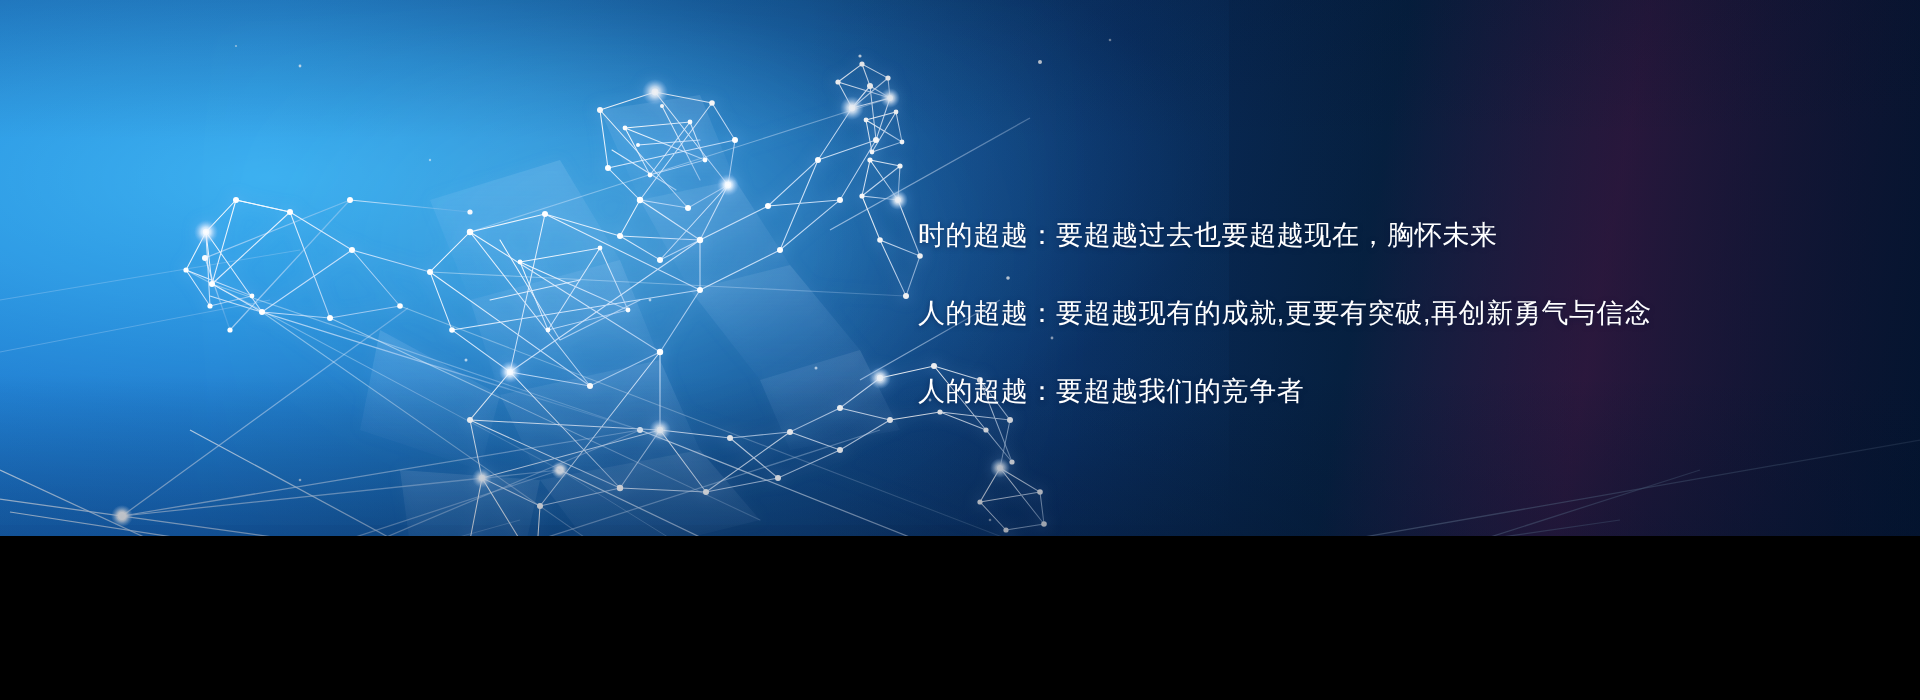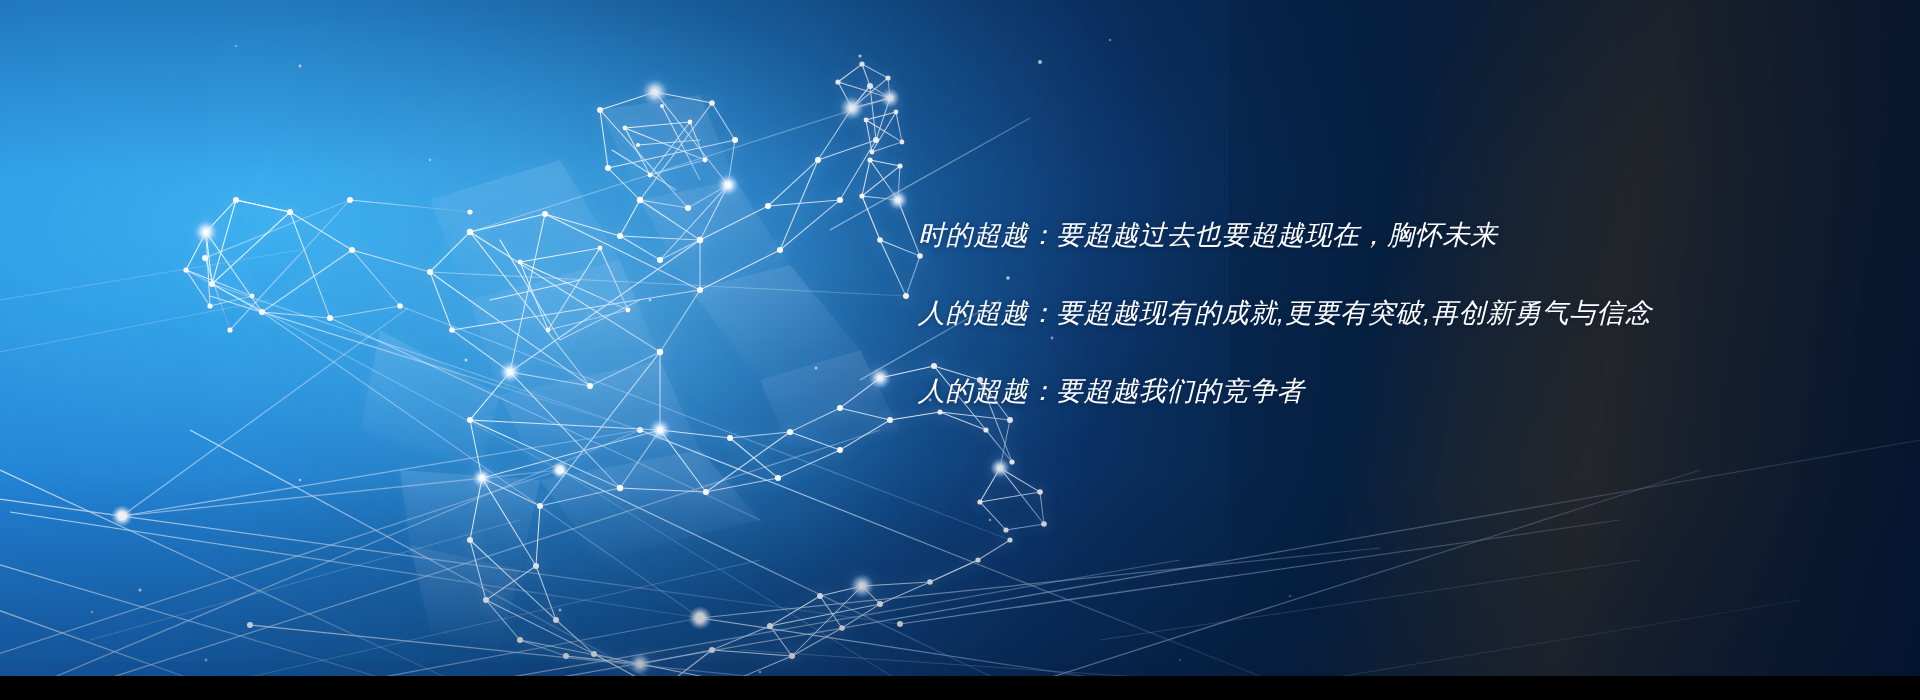--- a/index.html
+++ b/index.html
@@ -8,24 +8,23 @@
     padding: 0;
     background: #000;
   }
   body {
     font-family: "Liberation Sans", "DejaVu Sans", sans-serif;
   }
 
   #banner {
     position: relative;
     width: 1920px;
-    height: 676px;
+    height: 536px;
     overflow: hidden;
-    background: #a16207;
-    font-style: italic;
+    background: #be185d;
   }
 
   
   .bg-base {
     position: absolute;
     inset: 0;
     background: linear-gradient(100deg,
         #1a70c8 0%,
         #1869be 14%,
         #14599f 28%,

